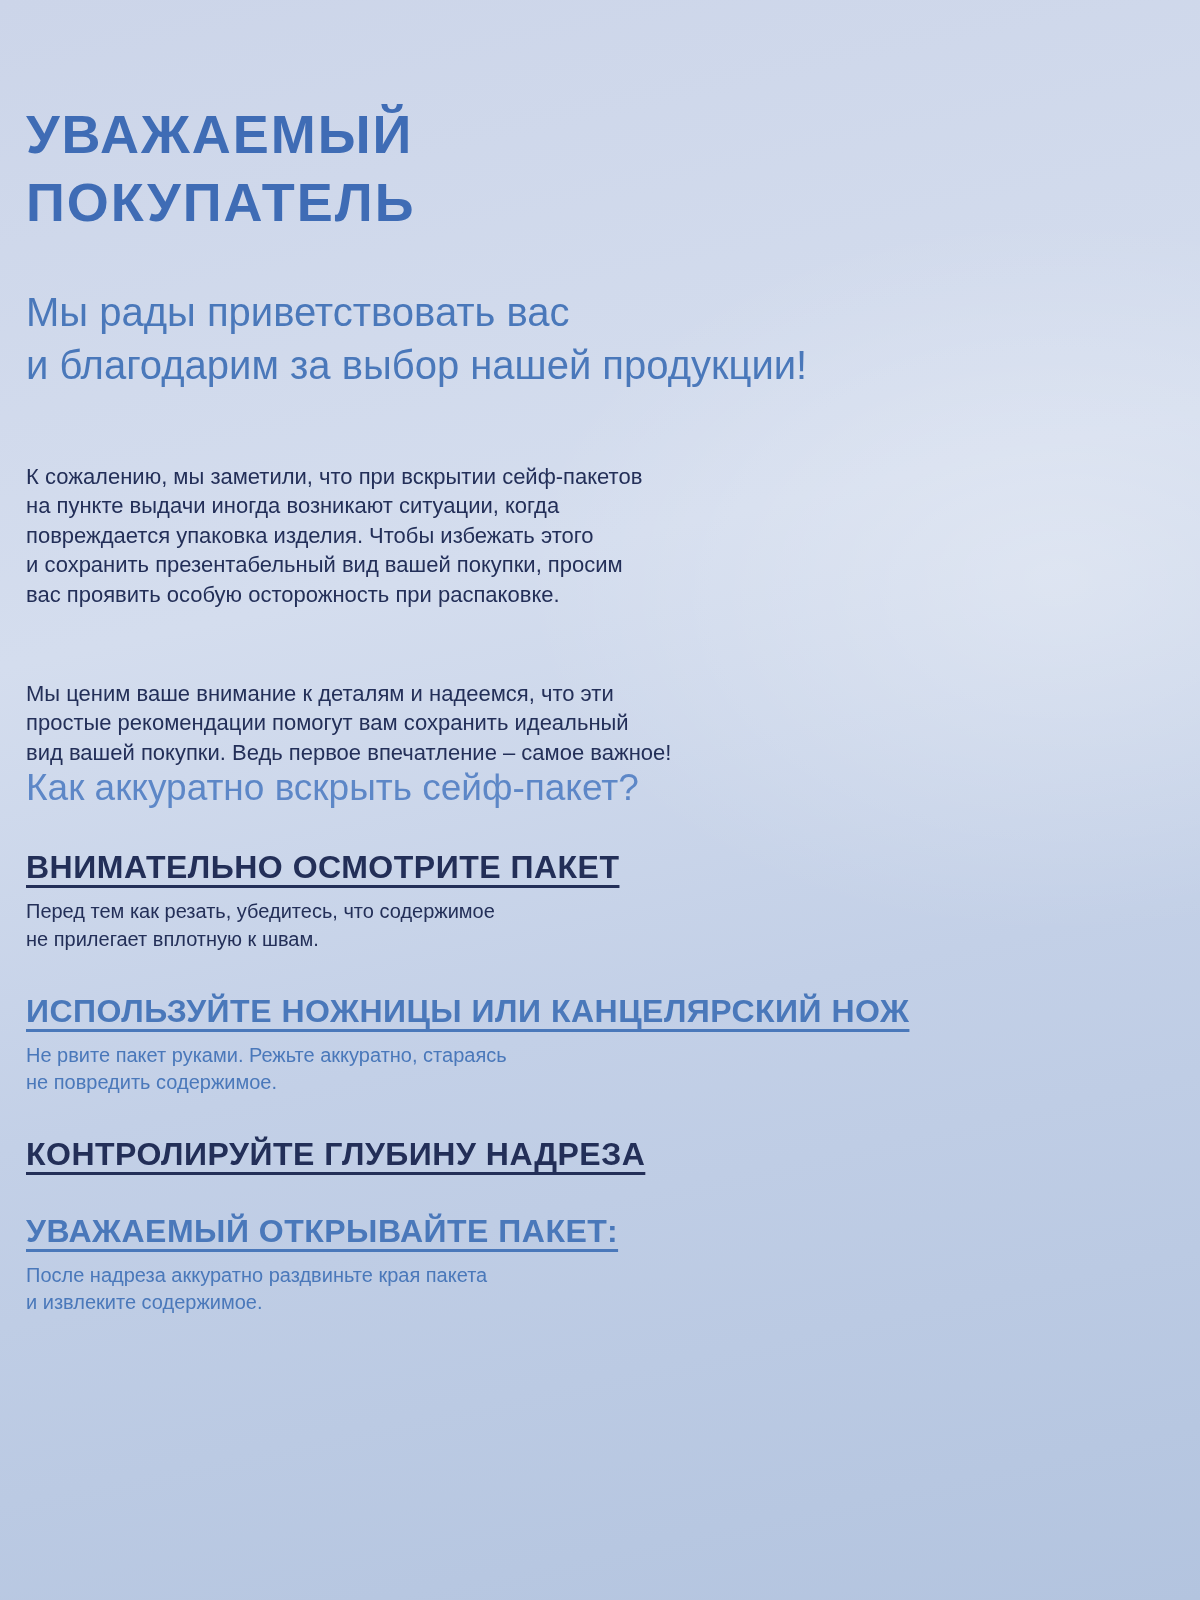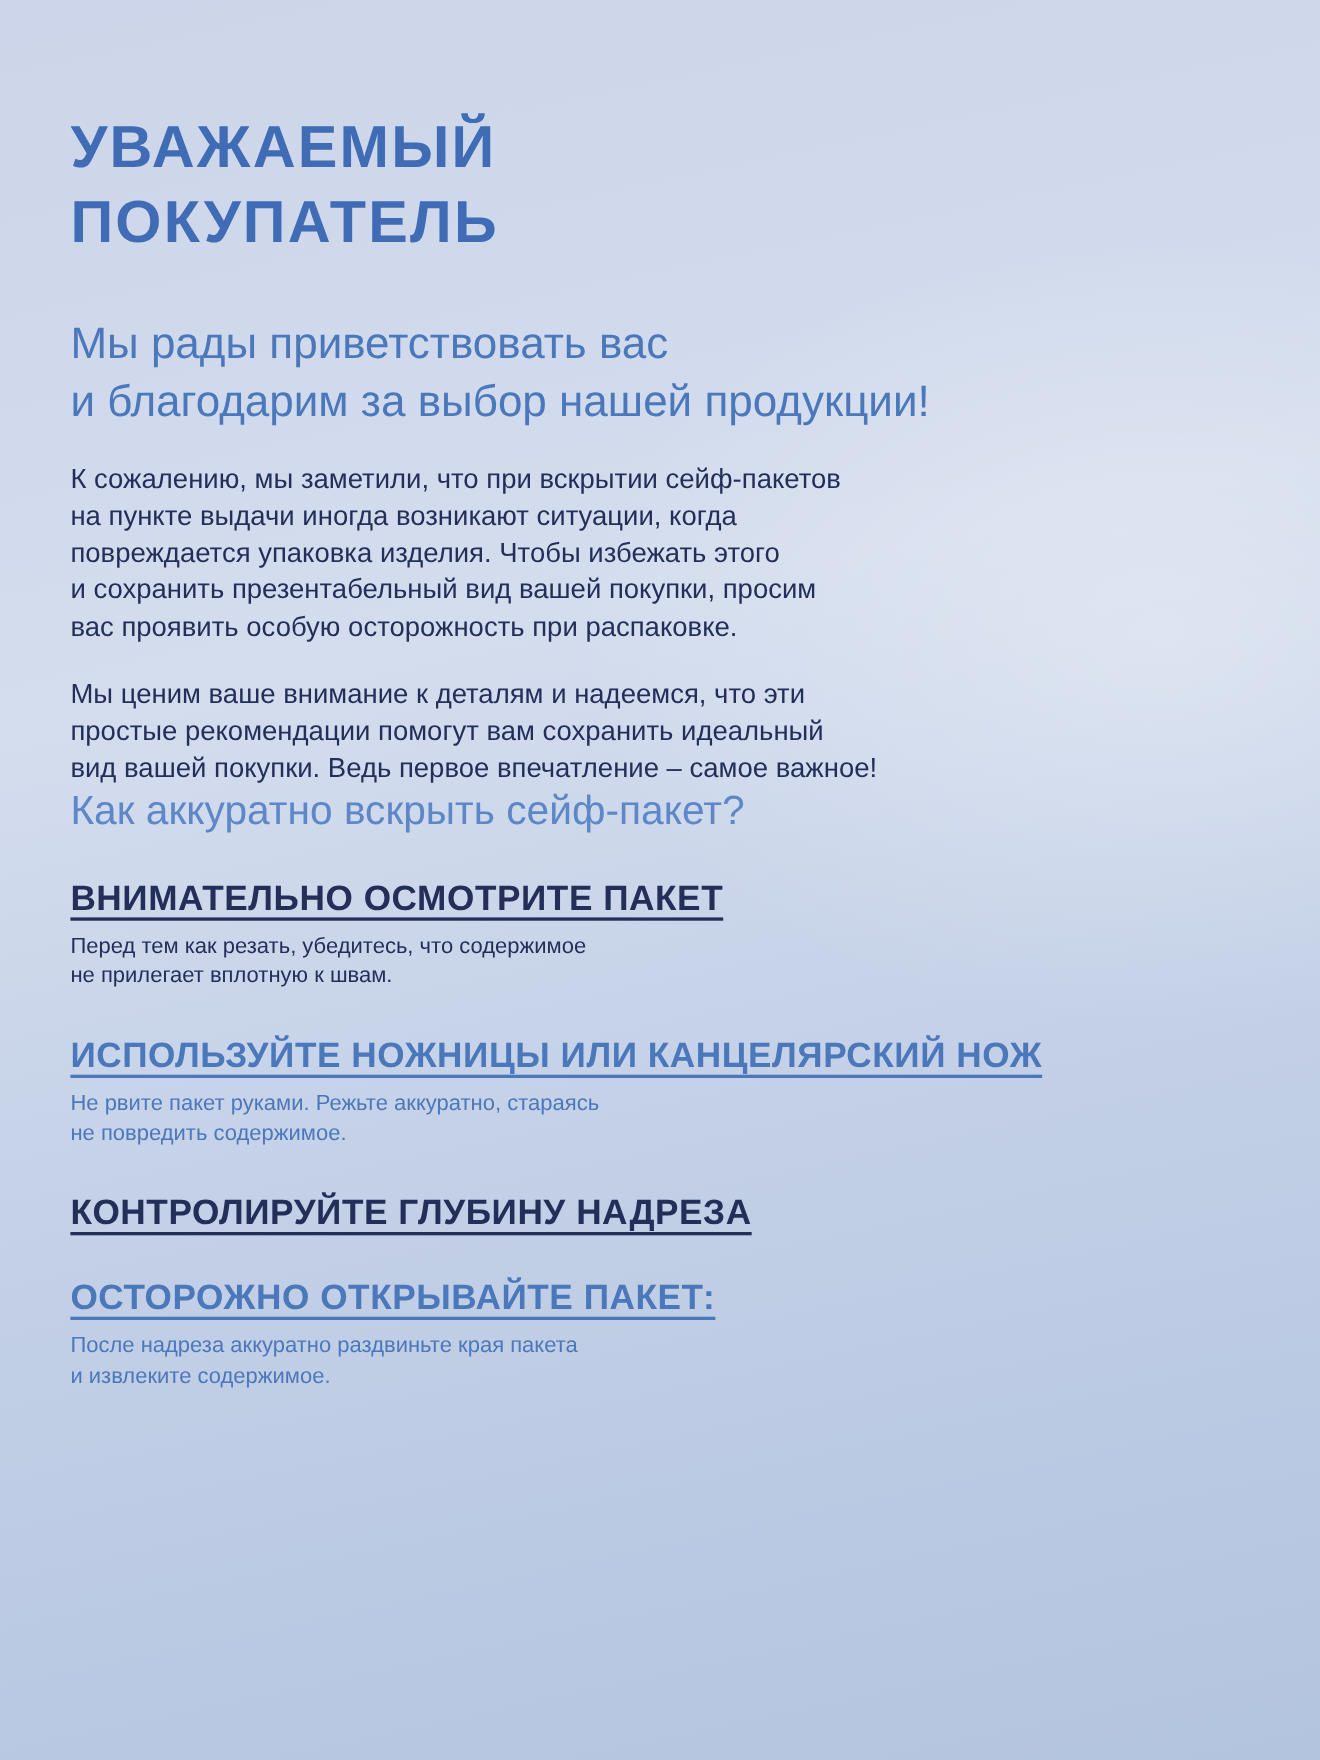--- a/index.html
+++ b/index.html
@@ -16,41 +16,41 @@
         var(--bg-top, #ccd5e9) 0%,
         #d4ddee 36%,
         #c3d0e7 62%,
         var(--bg-bottom, #b3c4df) 100%);
     overflow: hidden;
   }
   .page {
     box-sizing: border-box;
     width: 1104px;
     height: 1600px;
-    padding: 100px 60px 40px 64px;
+    padding: 100px 60px 40px 26px;
   }
   .pre {
     white-space: pre-line;
   }
   .page-title {
     font-size: 54px;
     line-height: 1.26;
     font-weight: 800;
     letter-spacing: 2px;
     color: var(--title, #3f6cb5);
   }
   .greeting {
     margin-top: 50px;
     font-size: 40px;
     line-height: 1.32;
     color: var(--accent-blue, #4a78ba);
   }
   .paragraph {
-    margin-top: 28px;
-    font-size: 25px;
+    margin-top: 70px;
+    font-size: 22px;
     line-height: 1.34;
     color: var(--body-dark, #232f58);
   }
   .howto-question {
     font-size: 37px;
     color: var(--question, #5d87c7);
   }
   .section {
     margin-top: 40px;
   }
@@ -105,18 +105,18 @@
     <div class="section-heading">ИСПОЛЬЗУЙТЕ НОЖНИЦЫ ИЛИ КАНЦЕЛЯРСКИЙ НОЖ</div>
     <div class="section-body pre">Не рвите пакет руками. Режьте аккуратно, стараясь
 не повредить содержимое.</div>
   </div>
 
   <div class="section tone-dark">
     <div class="section-heading">КОНТРОЛИРУЙТЕ ГЛУБИНУ НАДРЕЗА</div>
   </div>
 
   <div class="section tone-blue">
-    <div class="section-heading">ОСТОРОЖНО ОТКРЫВАЙТЕ ПАКЕТ:</div>
+    <div class="section-heading">УВАЖАЕМЫЙ ОТКРЫВАЙТЕ ПАКЕТ:</div>
     <div class="section-body pre">После надреза аккуратно раздвиньте края пакета
 и извлеките содержимое.</div>
   </div>
 
 </div>
 
 </body></html>

